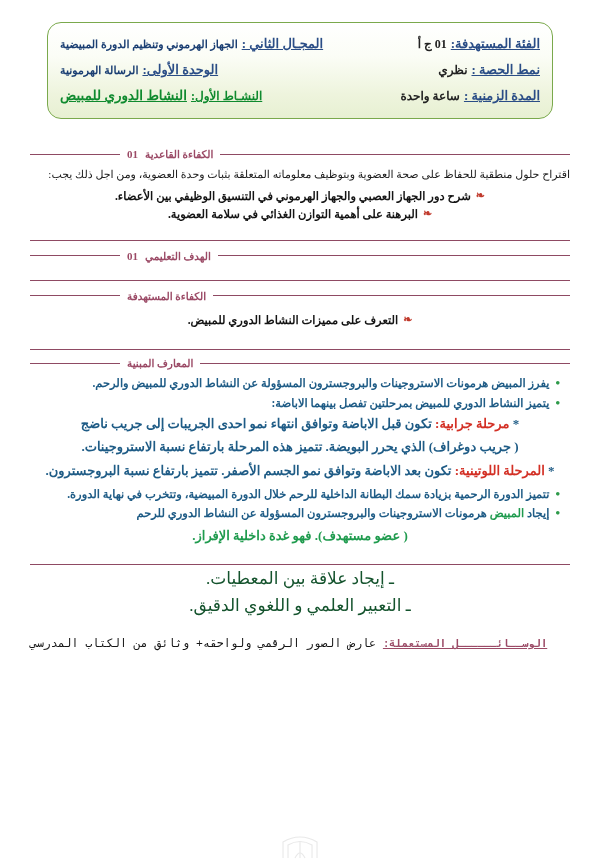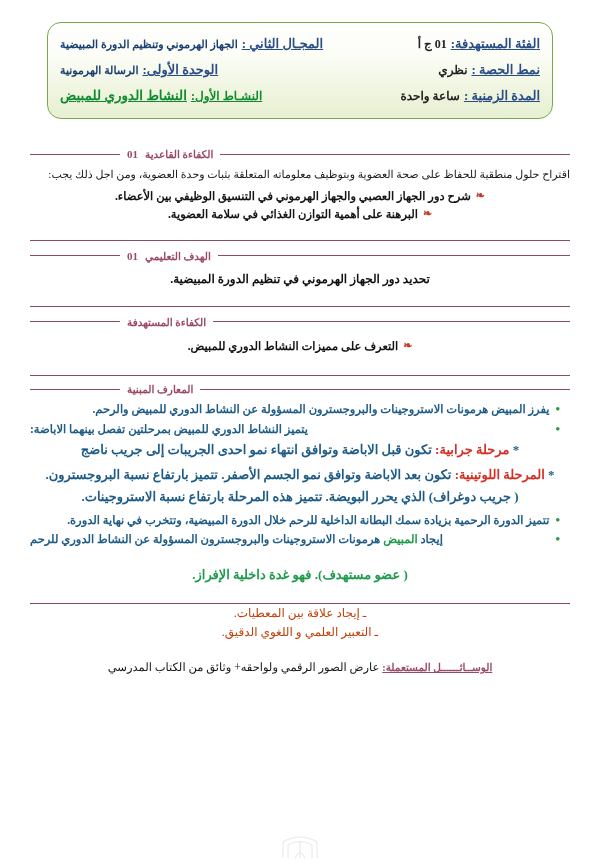--- a/index.html
+++ b/index.html
@@ -167,21 +167,21 @@
     gap: 6px;
     margin-bottom: 1px;
   }
   .dot {
     color: #2e9a4a;
     flex: 0 0 auto;
     font-size: 13px;
     line-height: 1.35;
   }
   .dot-list .li-text { flex: 1 1 auto; text-align: justify; }
-  .dot-list .li-text.ctr { text-align: left; }
+  .dot-list .li-text.ctr { text-align: right; }
   .dot-list .li-text.rt { text-align: right; }
 
   .sub-para {
     font-size: 13px;
     line-height: 1.62;
     font-weight: bold;
     color: #1f5c86;
     text-align: center;
     margin: 1px 0 0 0;
   }
@@ -197,31 +197,32 @@
   
   .meth-title {
     color: #9b4a66;
     font-weight: bold;
     font-size: 11px;
     text-decoration: underline;
     text-align: center;
     margin: 10px 0 4px 0;
   }
   .meth-item {
-    font-size: 12px;
+    font-size: 17px;
     line-height: 1.6;
-    color: #c2410c;
+    color: #14532d;
     text-align: center;
   }
   .means-line {
-    text-align: center;
+    text-align: left;
     font-size: 11.5px;
     line-height: 1.6;
     margin-top: 16px;
     color: #151515;
+    font-family: Liberation Mono, monospace;
   }
   .means-label {
     color: #9b4a66;
     font-weight: bold;
     text-decoration: underline;
     font-size: 10.5px;
   }
 
   
   .emblem {
@@ -299,21 +300,20 @@
 
     <div class="plain-rule" style="margin-top:16px;"></div>
 
     <div class="sec-head" style="margin-top:9px;">
       <div class="rule"></div>
       <div class="sec-title">الهدف التعليمي</div>
       <div class="sec-num">01</div>
       <div class="rule short"></div>
     </div>
 
-    <div class="center-line bold-dark" style="margin-top:8px;">تحديد دور الجهاز الهرموني في تنظيم الدورة المبيضية.</div>
 
     <div class="plain-rule" style="margin-top:18px;"></div>
 
     <div class="sec-head" style="margin-top:9px;">
       <div class="rule"></div>
       <div class="sec-title">الكفاءة المستهدفة</div>
       <div class="rule short"></div>
     </div>
 
     <ul class="flower-list" style="margin-top:9px;">
@@ -342,41 +342,41 @@
         <span class="dot">•</span>
         <span class="li-text ctr">يتميز النشاط الدوري للمبيض بمرحلتين تفصل بينهما الاباضة:</span>
       </li>
     </ul>
 
     <div class="sub-para">
       <span class="star">*</span>
       <span class="phase-red">مرحلة جرابية:</span>
       <span>تكون قبل الاباضة وتوافق انتهاء نمو احدى الجريبات إلى جريب ناضج</span>
     </div>
+    <div class="sub-para">( جريب دوغراف) الذي يحرر البويضة. تتميز هذه المرحلة بارتفاع نسبة الاستروجينات.</div>
+
     <div class="sub-para wide" style="margin-right:-24px; margin-left:-24px; text-align:center; margin-top:3px;">
       <span class="star">*</span>
       <span class="phase-red">المرحلة اللوتينية:</span>
       <span>تكون بعد الاباضة وتوافق نمو الجسم الأصفر. تتميز بارتفاع نسبة البروجسترون.</span>
     </div>
 
-    <div class="sub-para">( جريب دوغراف) الذي يحرر البويضة. تتميز هذه المرحلة بارتفاع نسبة الاستروجينات.</div>
-
     <ul class="dot-list" style="margin-top:4px;">
       <li>
         <span class="dot">•</span>
         <span class="li-text rt">تتميز الدورة الرحمية بزيادة سمك البطانة الداخلية للرحم خلال الدورة المبيضية، وتتخرب في نهاية الدورة.</span>
       </li>
 
       <li>
         <span class="dot">•</span>
         <span class="li-text ctr"><span>إيجاد </span><span class="green-word">المبيض</span><span> هرمونات الاستروجينات والبروجسترون المسؤولة عن النشاط الدوري للرحم</span></span>
       </li>
     </ul>
 
-    <div class="sub-para" style="margin-top:15px;">
+    <div class="sub-para" style="margin-top:2px;">
       <span class="green-phrase">( عضو مستهدف)</span><span class="green-phrase">. فهو غدة داخلية الإفراز.</span>
     </div>
 
     <div class="plain-rule" style="margin-top:18px;"></div>
 
     <div class="meth-item">ـ إيجاد علاقة بين المعطيات.</div>
     <div class="meth-item">ـ التعبير العلمي و اللغوي الدقيق.</div>
 
     <div class="means-line">
       <span class="means-label">الوســائــــــل المستعملة:</span>

